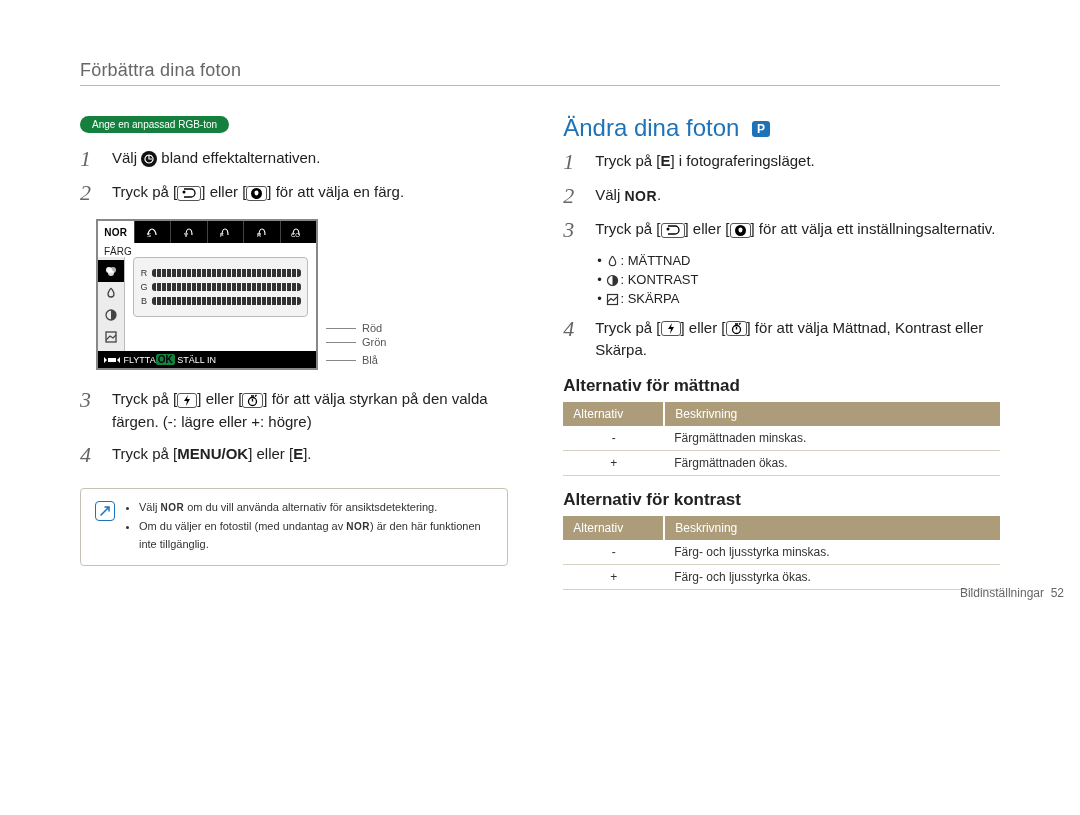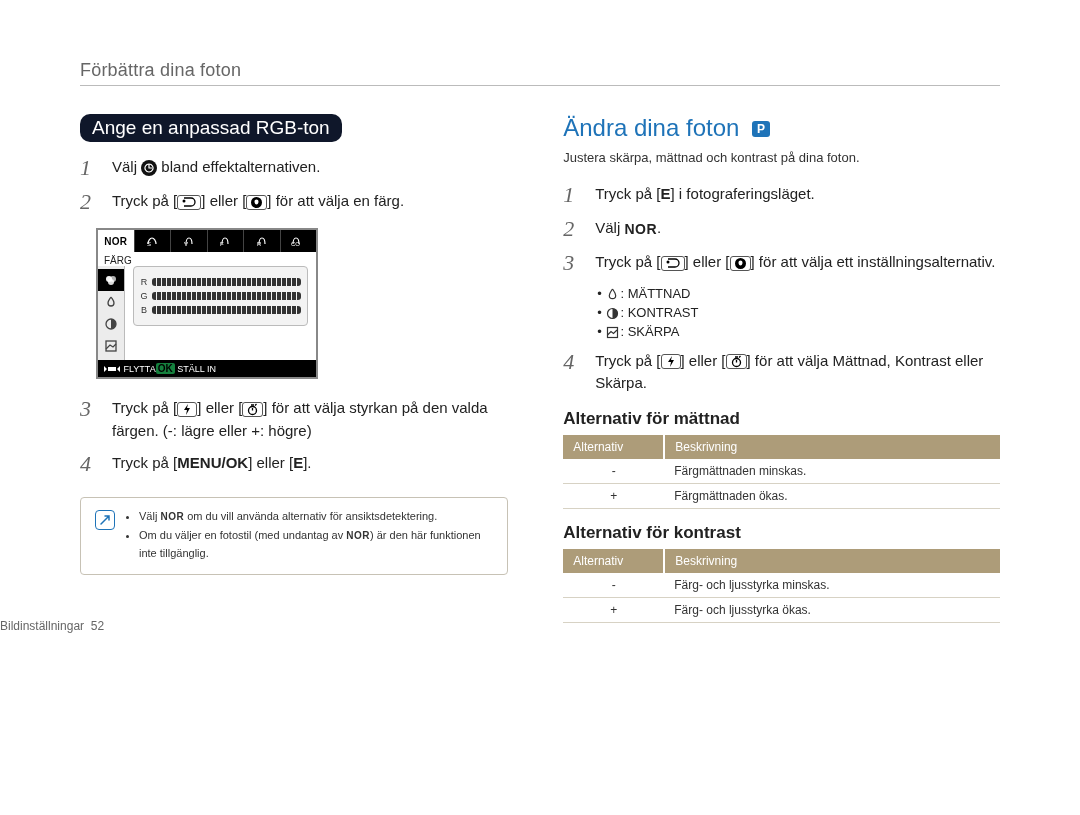--- a/index.html
+++ b/index.html
@@ -36,23 +36,23 @@
   .col {
     flex: 1 1 0;
     min-width: 0;
   }
   .col.right {
     flex: 1.02 1 0;
   }
 
   .pill {
     display: inline-block;
-    background: #0f172a;
+    background: #15803d;
     color: #fff;
-    font-size: 19px;
+    font-size: 10px;
     border-radius: 10px;
     padding: 3px 12px;
     margin-bottom: 14px;
   }
 
   .steps {
     margin: 0;
     padding: 0;
   }
   .step {
@@ -343,22 +343,22 @@
     border-bottom: 1px solid #d7d2c4;
     color: #333;
   }
   table.opts td:first-child {
     text-align: center;
   }
 
   .page-footer {
     position: absolute;
     bottom: 20px;
-    left: 0; right: 7px;
-    text-align: left;
+    left: 0; right: 16px;
+    text-align: right;
     font-size: 12px;
     color: #666;
   }
 </style>
 </head>
 <body>
 
 <div class="page">
   <div class="page-header">Förbättra dina foton</div>
   <hr class="rule">
@@ -485,20 +485,26 @@
                   </svg>
                 <span>FLYTTA</span>
               </span>
               <span>
                 <span style="display:inline-block;background:#15803d;color:#000;font-weight:bold;font-size:10px;padding:0 2px;border-radius:2px;text-align:center;">OK</span>
                 <span>STÄLL IN</span>
               </span>
             </div>
           </div>
 
+          <div class="callouts">
+            <div class="c-line">Röd</div>
+            <div class="c-line">Grön</div>
+            <div style="height:2px"></div>
+            <div class="c-line">Blå</div>
+          </div>
         </div>
       </div>
 
       <div class="steps">
 
         <div class="step">
           <span class="num">3</span>
           <span class="txt">
             <span>Tryck på [</span><span class="kbd"><svg width="10" height="13" viewBox="0 0 10 13">
                   <path d="M6 1L2 7h3l-1 5 4-7H5z" fill="#000"></path>
@@ -532,21 +538,20 @@
           </li>
         </ul>
       </div>
     </div>
 
     <div class="col right">
       <h2 class="section-title">
         <span>Ändra dina foton</span>
         <span class="mode-badge">P</span>
       </h2>
-      <p class="section-sub">Justera skärpa, mättnad och kontrast på dina foton.</p>
 
       <div class="steps">
 
         <div class="step">
           <span class="num">1</span>
           <span class="txt">
             <span>Tryck på [</span><b>E</b><span>] i fotograferingsläget.</span>
           </span>
         </div>
 

